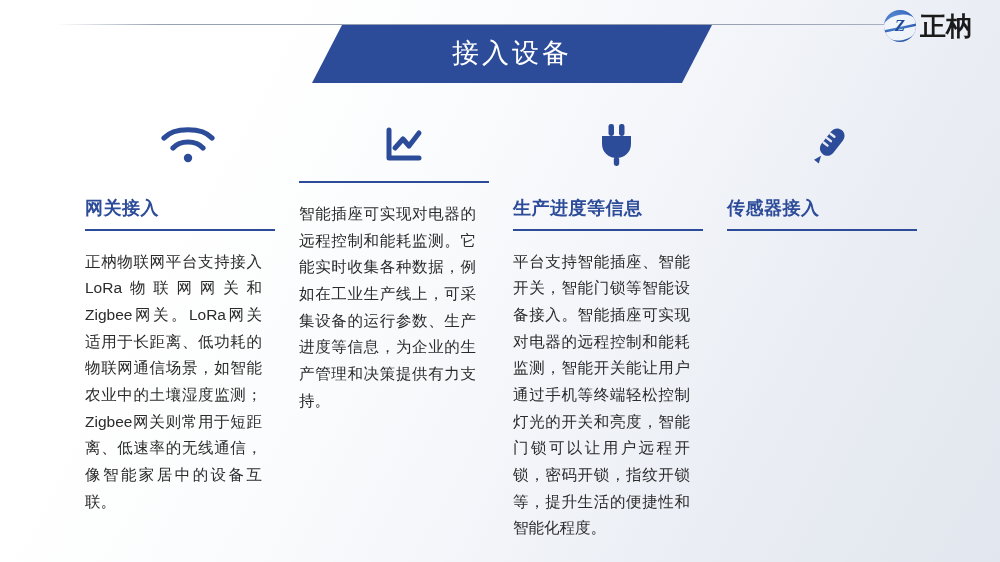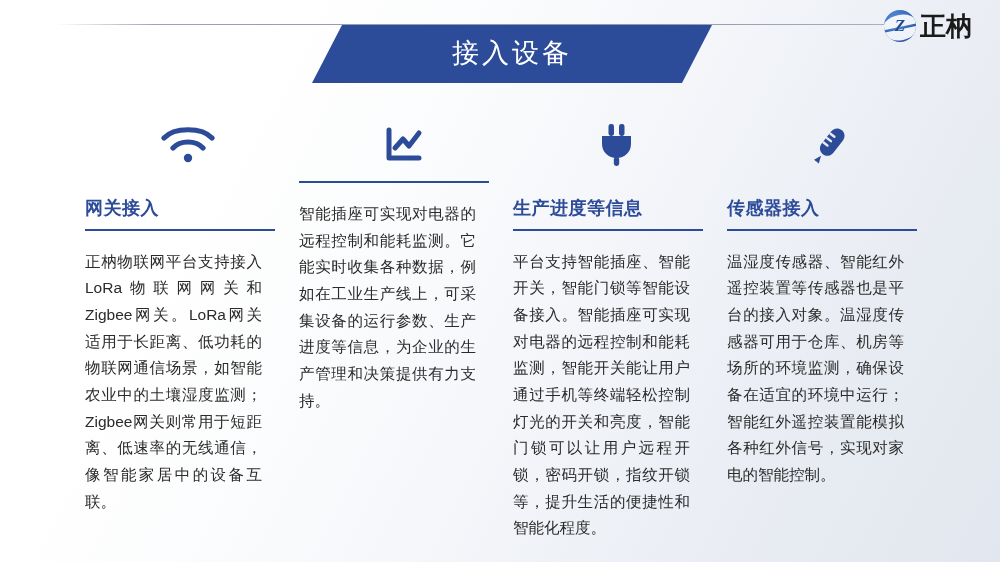--- a/index.html
+++ b/index.html
@@ -244,17 +244,16 @@
             <path d="M28 4 C32.2 4 35.4 7.3 35.4 11.4 L35.4 27 C35.4 31.4 32.3 34.6 28 34.6 C23.7 34.6 20.6 31.4 20.6 27 L20.6 11.4 C20.6 7.3 23.8 4 28 4 Z" fill="#2c4b98"></path>
             <path d="M27.6 37 L24.6 44.5 L30.6 44.5 Z" fill="#2c4b98"></path>
             <rect x="20.2" y="12.6" width="7.4" height="2.4" rx="1.2" fill="#e9ecf2"></rect>
             <rect x="20.2" y="18.2" width="7.4" height="2.4" rx="1.2" fill="#e9ecf2"></rect>
             <rect x="20.2" y="23.8" width="7.4" height="2.4" rx="1.2" fill="#e9ecf2"></rect>
           </g>
         </svg>
       </div>
       <div class="col-heading">传感器接入</div>
       <div class="col-rule"></div>
-      <div class="col-body">温湿度传感器、智能红外遥控装置等传感器也是平台的接入对象。温湿度传感器可用于仓库、机房等场所的环境监测，确保设备在适宜的环境中运行；智能红外遥控装置能模拟各种红外信号，实现对家电的智能控制。</div>
     </div>
 
   </div>
 </div>
 
 </body></html>

